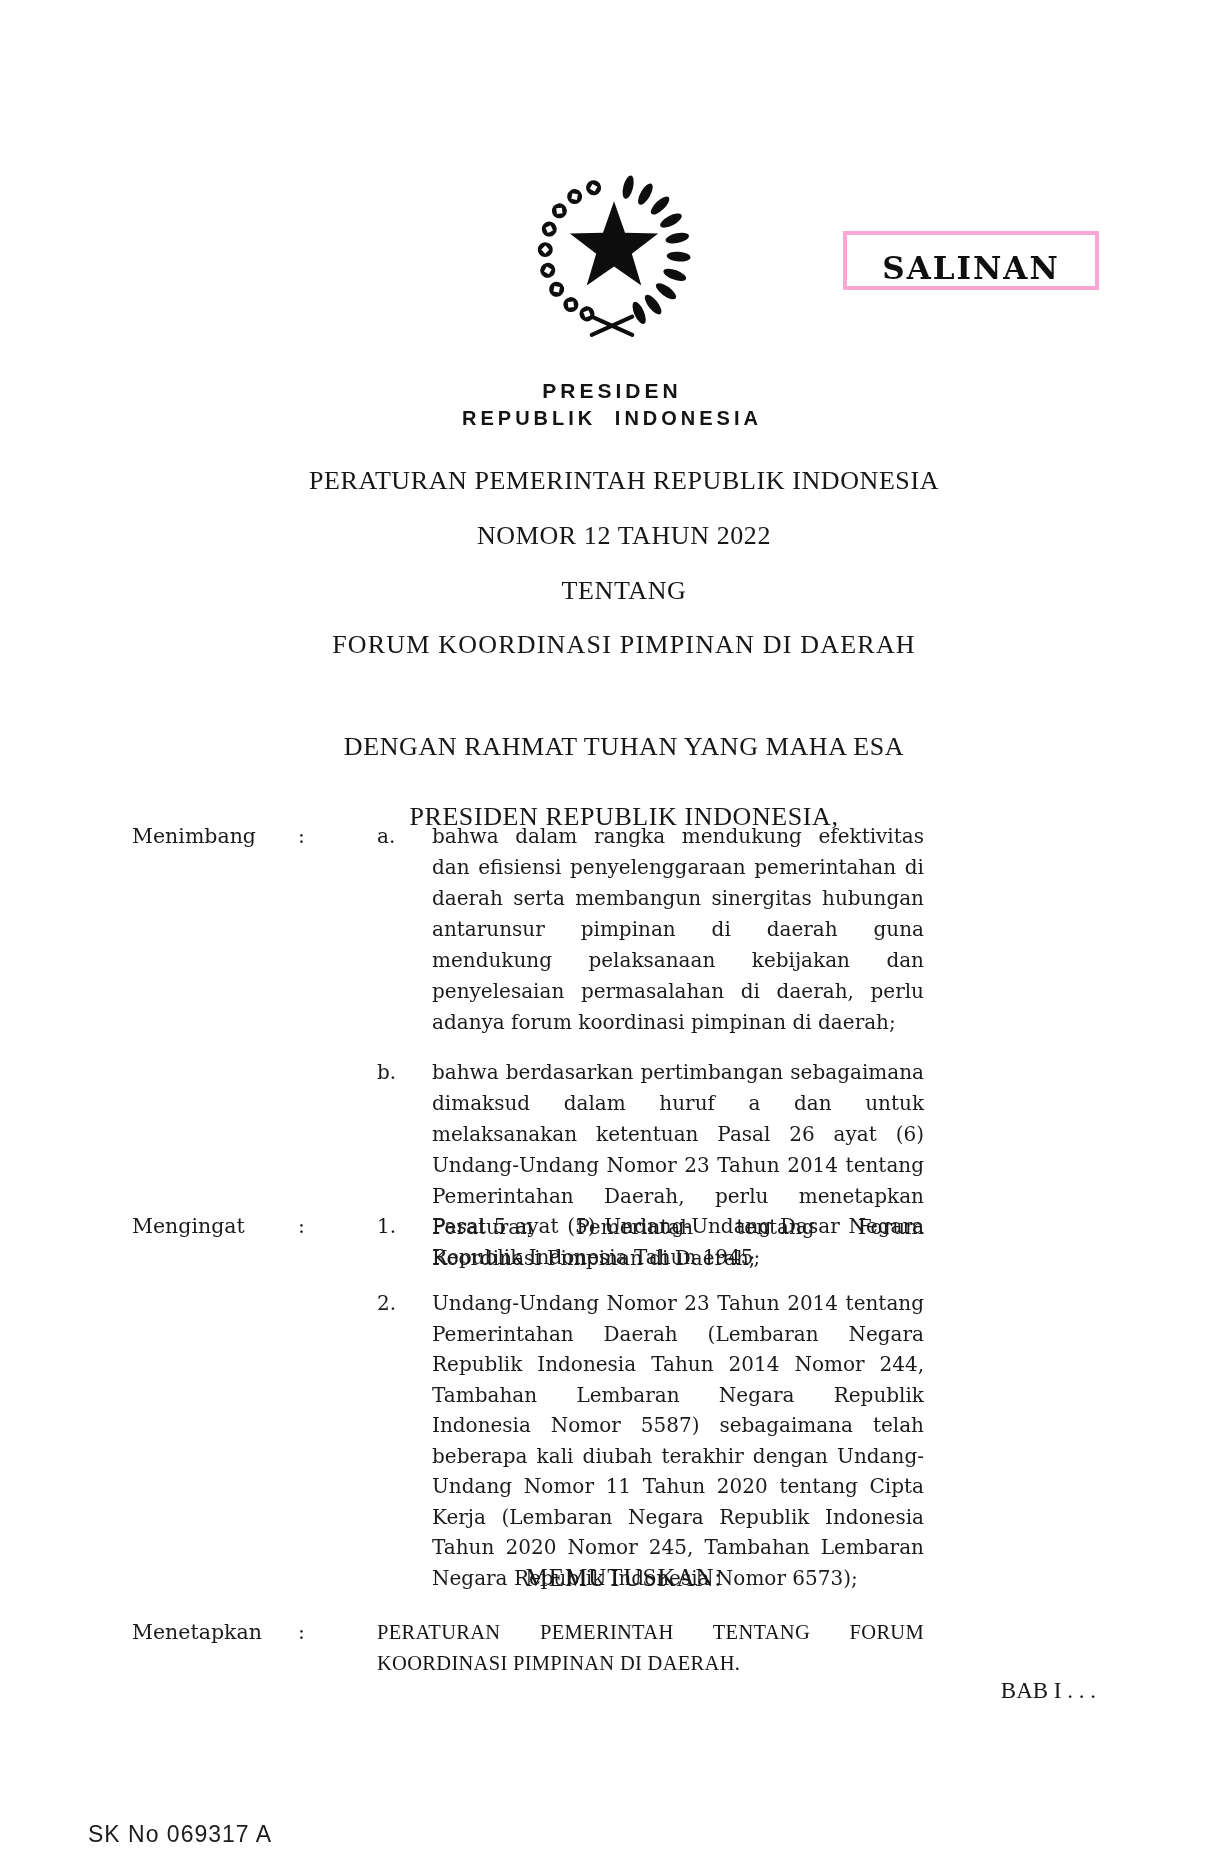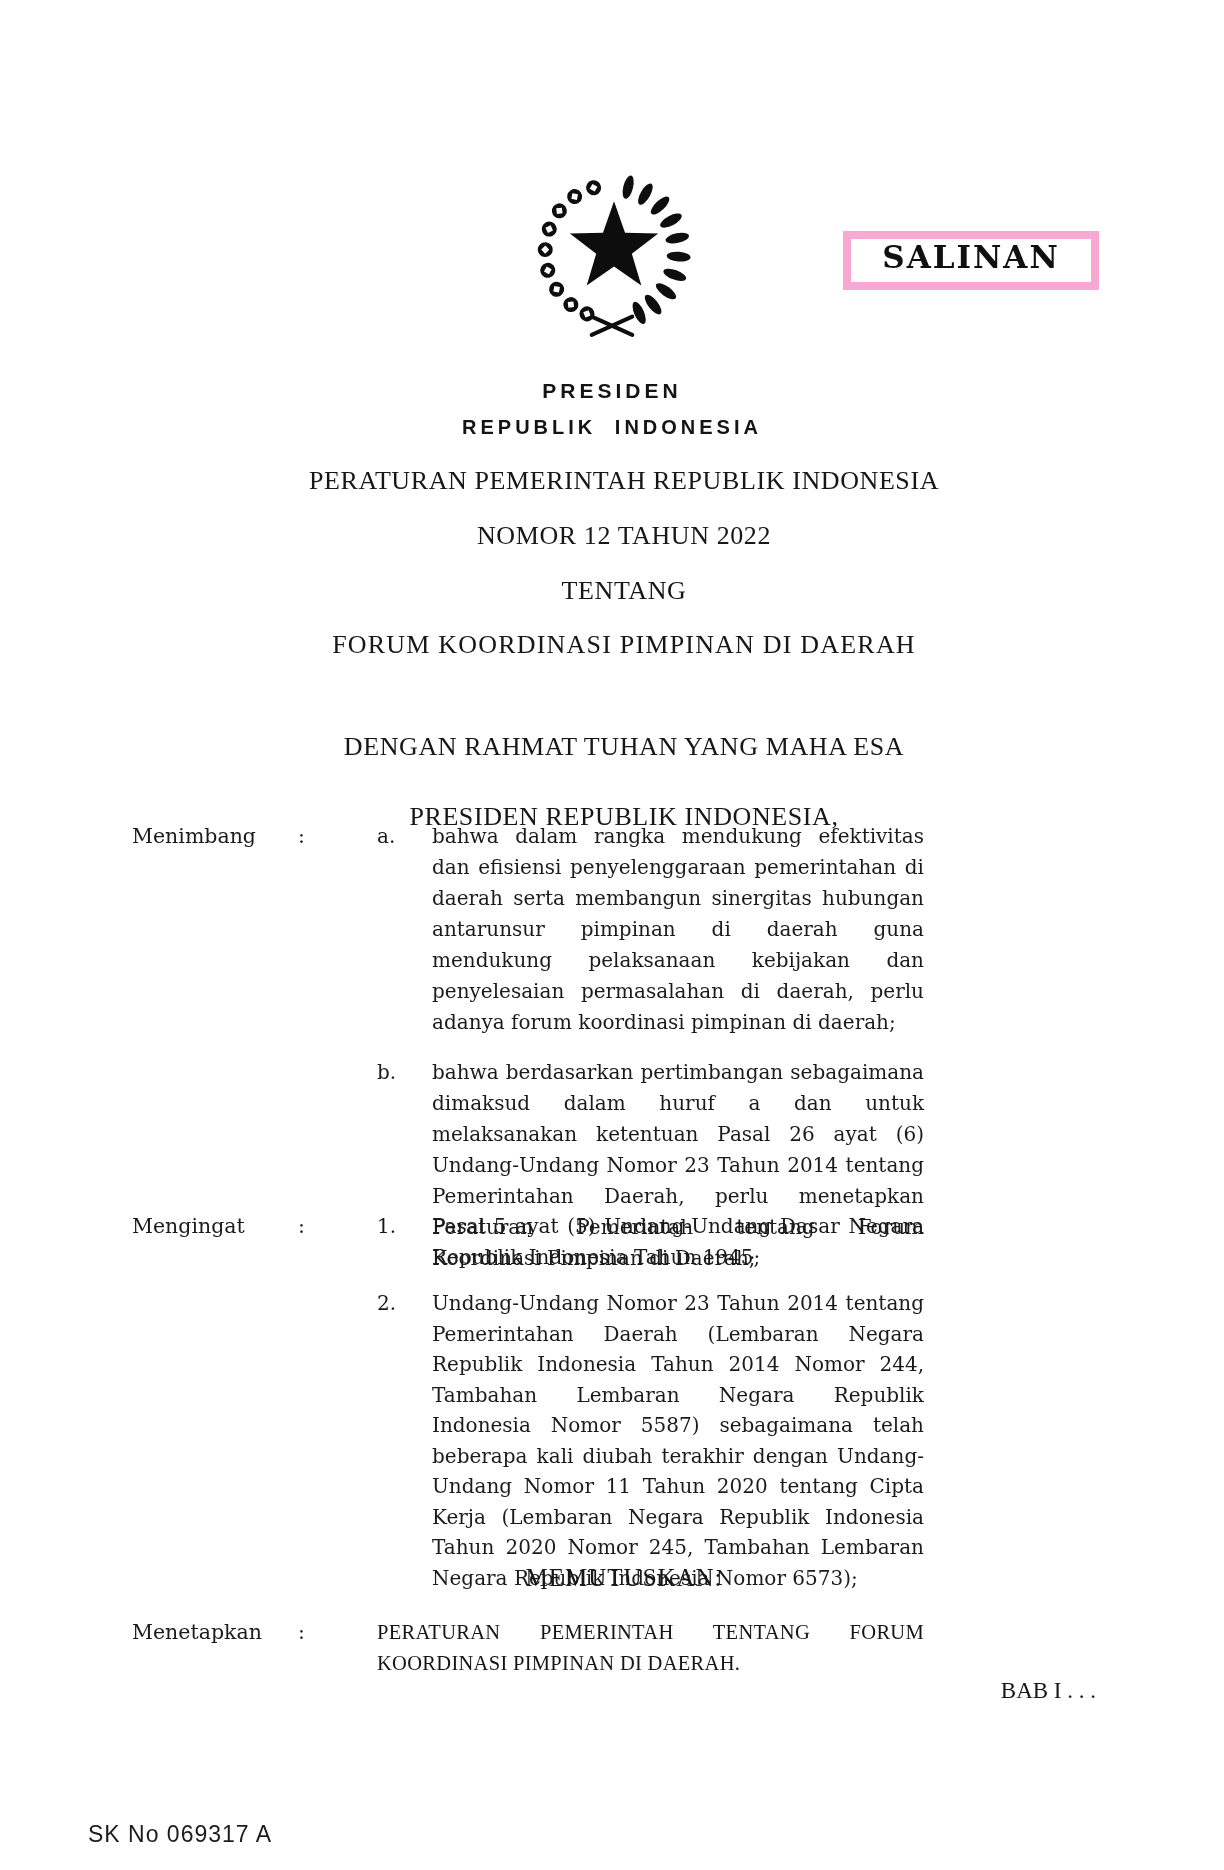--- a/index.html
+++ b/index.html
@@ -6,40 +6,40 @@
   html,body { background:#e8e8e8; }
   .page {
     position:relative; width:1224px; height:1870px; margin:0 auto;
     background:#ffffff; color:#1a1a1a; overflow:hidden;
     font-family:"DejaVu Serif", serif;
   }
 
   
   .salinan-box {
     position:absolute; top:231px; left:843px; width:256px; height:59px;
-    border:8px solid #f9a8d4; display:flex; align-items:flex-start; justify-content:center;
+    border:4px solid #f9a8d4; display:flex; align-items:flex-end; justify-content:center;
   }
   .salinan-box span {
     font-family:"DejaVu Serif", serif; font-weight:700; font-size:31px;
     letter-spacing:2px; color:#101010;
   }
 
   
   .emblem { position:absolute; top:168px; left:527px; width:170px; height:176px; }
   .emblem svg { width:100%; height:100%; }
 
   
   .letterhead { position:absolute; top:359px; left:0; width:100%; text-align:center; }
   .letterhead .lh1 {
     font-family:"Liberation Sans", sans-serif; font-weight:700; font-size:21px;
     letter-spacing:4px; color:#141414;margin-top:20px;
   }
   .letterhead .lh2 {
     font-family:"Liberation Sans", sans-serif; font-weight:700; font-size:20px;
-    letter-spacing:4px; word-spacing:9px; margin-top:13px; color:#141414;
+    letter-spacing:4px; word-spacing:9px; margin-top:4px; color:#141414;
   }
 
   
   .cline {
     position:absolute; left:0; width:100%; text-align:center;
     font-family:"Liberation Serif", serif; font-size:26px; letter-spacing:0.6px; color:#171717;padding-left:24px;
   }
   .t1 { top:466px; } .t2 { top:521px; } .t3 { top:576px;text-align:center; } .t4 { top:630px; letter-spacing:1.2px; }
   .invoc { top:732px; } .autho { top:802px; }
   .memutuskan { top:1564px; font-size:25px; letter-spacing:1px; }

